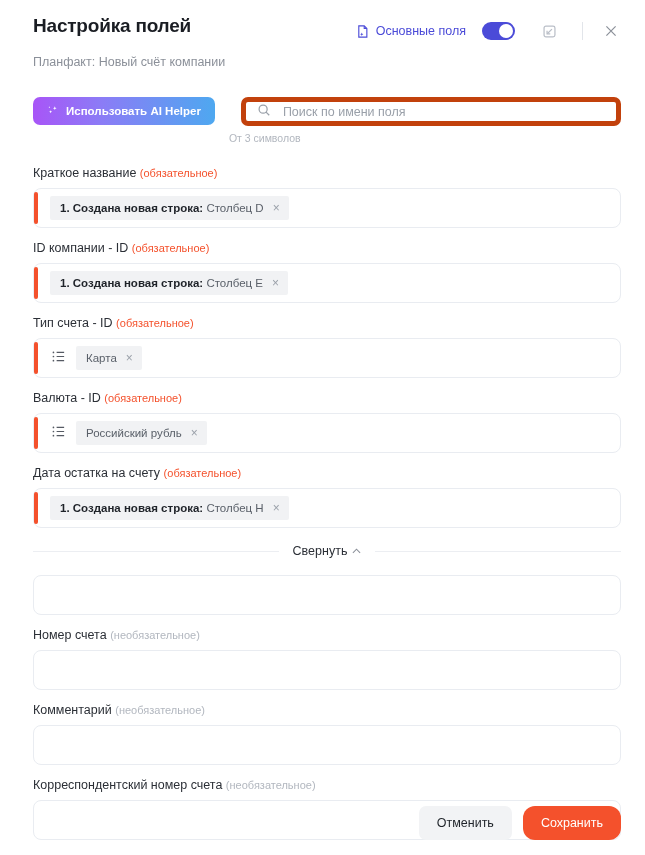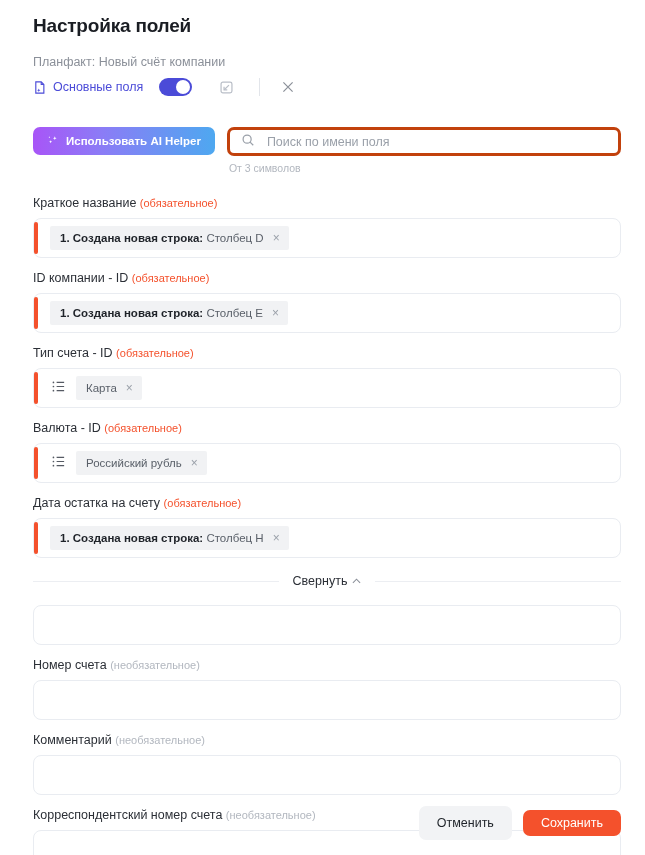--- a/index.html
+++ b/index.html
@@ -8,21 +8,21 @@
     width: 645px; height: 855px;
     background: #ffffff;
     font-family: "Liberation Sans", "DejaVu Sans", sans-serif;
     color: #1f2329;
     overflow: hidden;
   }
   .page { position: relative; width: 645px; height: 855px; background:#fff; }
 
   
   .header { position: relative; padding: 14px 22px 0 33px; }
-  .header-row { display: flex; align-items: flex-start; justify-content: space-between; flex-direction: column; }
+  .header-row { display: flex; align-items: flex-start; justify-content: space-between; }
   .title { font-size: 19px; font-weight: bold; color: #1a1d23; letter-spacing: -0.2px; line-height: 24px; margin:0; }
   .subtitle { font-size: 12.5px; color: #8b9099; margin-top: 16px; line-height: 16px; }
 
   .header-actions { display: flex; align-items: center; gap: 7px; padding-top: 4px; }
   .main-fields-btn {
     display: flex; align-items: center; gap: 6px;
     font-size: 12.5px; color: #4b4bd8; font-weight: normal;
     cursor: pointer; white-space: nowrap;
   }
   .doc-spark-icon { width: 14px; height: 15px; display:block; }
@@ -52,22 +52,22 @@
     height: 28px; padding: 0 14px; border-radius: 7px; border: none;
     background: linear-gradient(90deg, #a855f7 0%, #8b7cf6 38%, #4ea8f0 100%);
     color: #ffffff; font-size: 11.5px; font-weight: bold; cursor: pointer;
     font-family: "Liberation Sans", sans-serif; white-space: nowrap; flex: none;
   }
   .ai-spark { width: 12px; height: 12px; display:block; }
 
   .search-wrap { flex: 1; }
   .search-box {
     display: flex; align-items: center; gap: 10px;
-    height: 29px; border: 3px solid #c2410c; border-radius: 7px;
-    padding: 0 11px; background: #fff;
+    height: 29px; border: 5px solid #c2410c; border-radius: 7px;
+    padding: 0 11px; background: #fff; margin-left: 14px;
   }
   .search-box svg { flex: none; color: #9aa0a9; }
   .search-box input {
     border: none; outline: none; flex: 1; font-size: 12.5px;
     color: #1f2329; font-family: "Liberation Sans", sans-serif; background: transparent;
   }
   .search-box input::placeholder { color: #9aa0a9; }
   .search-hint { font-size: 10.5px; color: #b2b7bf; margin-top: 6px; padding-left: 2px; }
 
   
@@ -116,21 +116,21 @@
   .footer {
     position: absolute; right: 24px; bottom: 15px;
     display: flex; align-items: center; gap: 11px;
   }
   .btn-cancel {
     height: 34px; padding: 0 18px; border: none; border-radius: 7px;
     background: #f2f3f5; color: #1f2329; font-size: 12.5px; cursor: pointer;
     font-family: "Liberation Sans", sans-serif;
   }
   .btn-save {
-    height: 26px; padding: 0 18px; border: none; border-radius: 7px;
+    height: 34px; padding: 0 18px; border: none; border-radius: 12px;
     background: #f4512c; color: #ffffff; font-size: 12.5px; cursor: pointer;
     font-family: "Liberation Sans", sans-serif;
   }
 </style>
 </head>
 <body>
 
 <div class="page">
 
   <div class="header">

